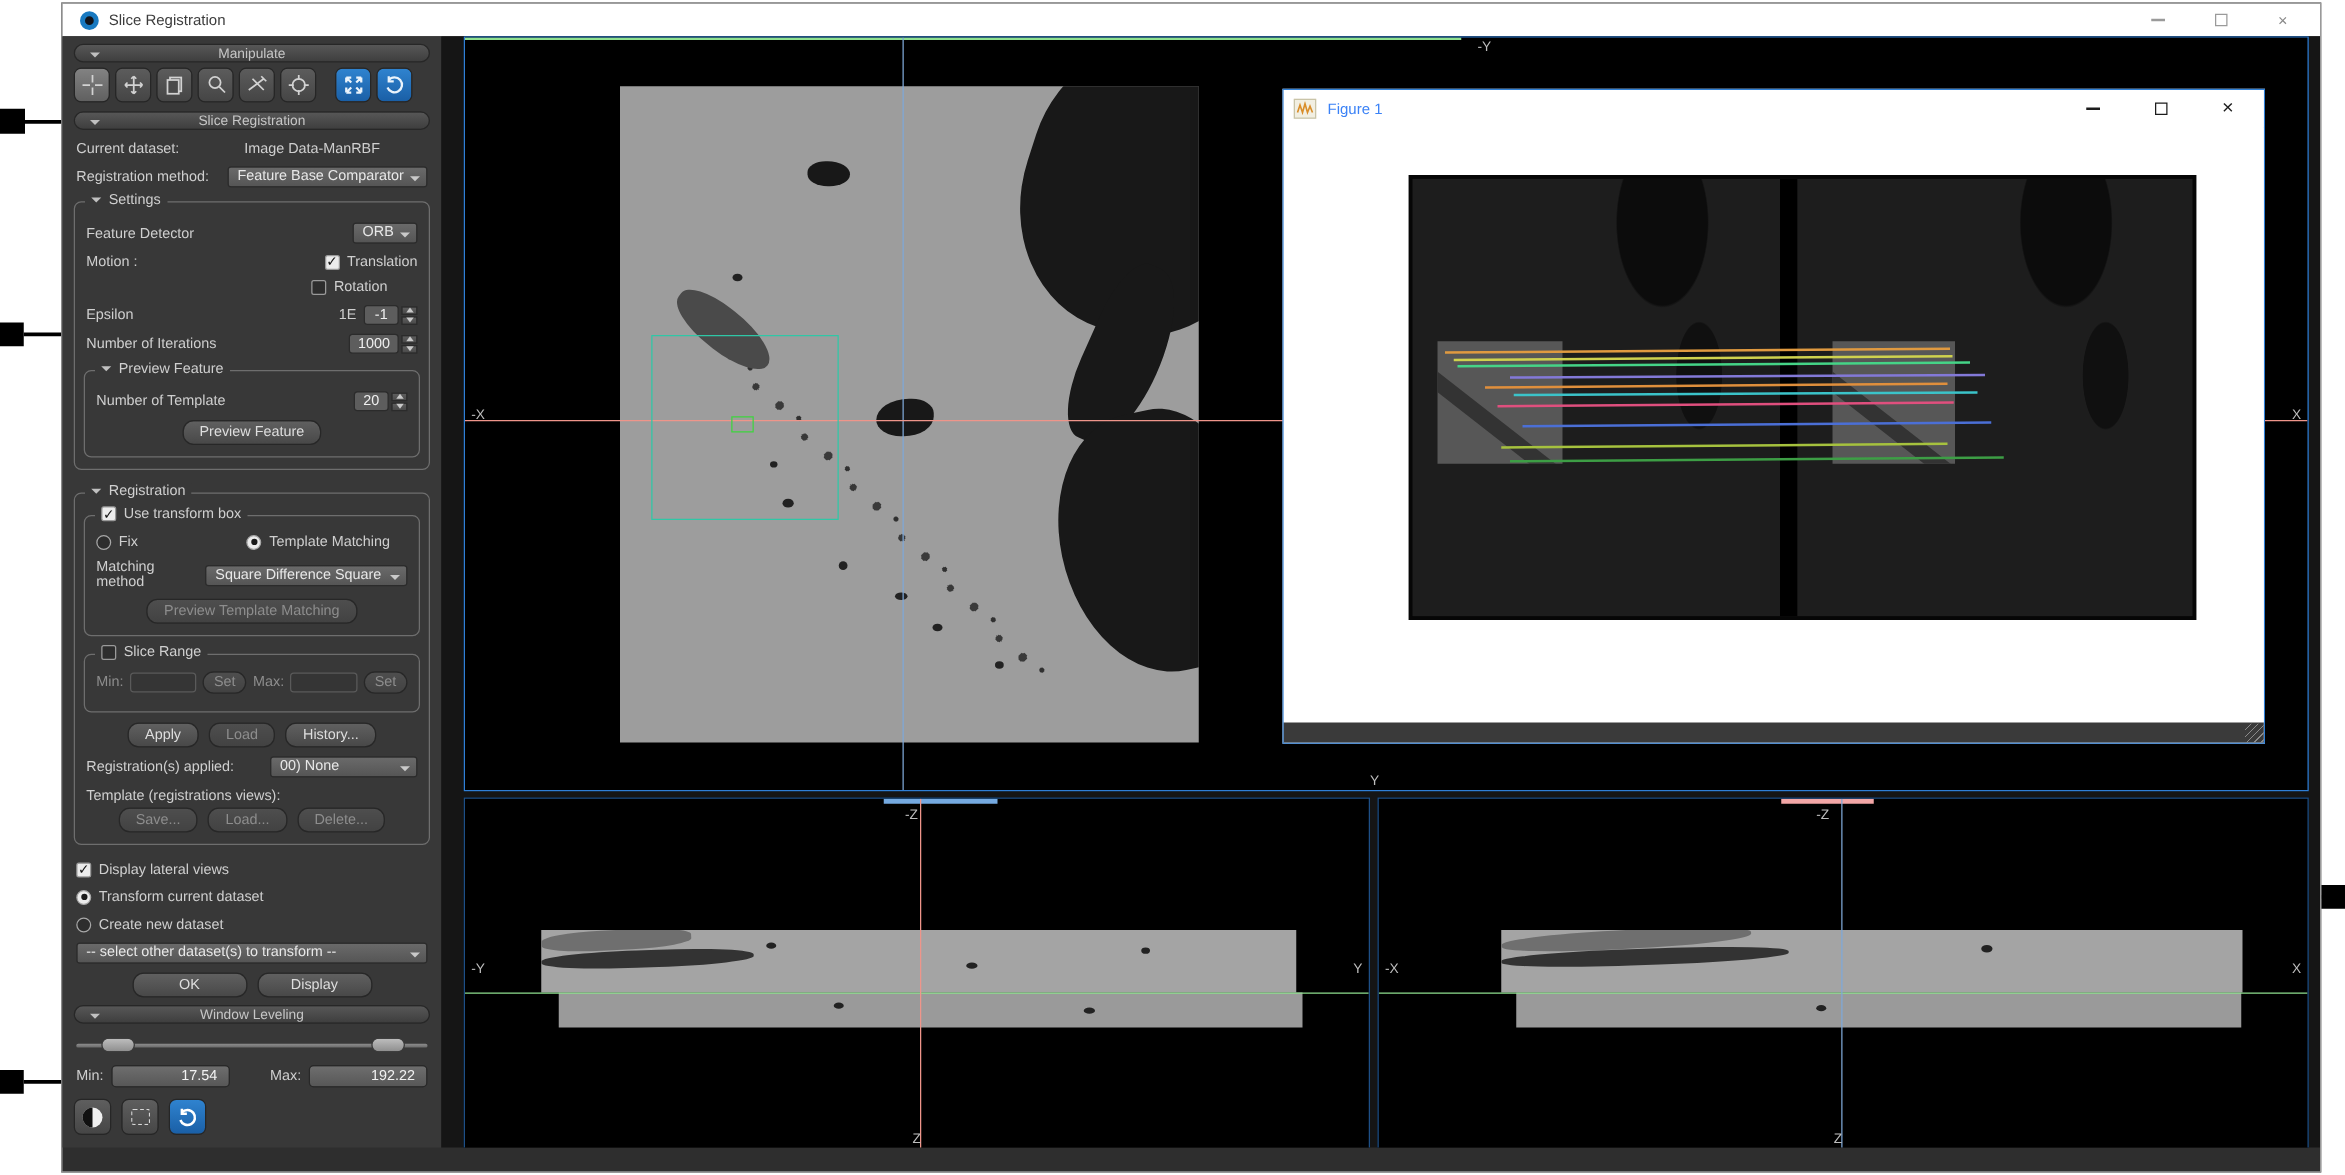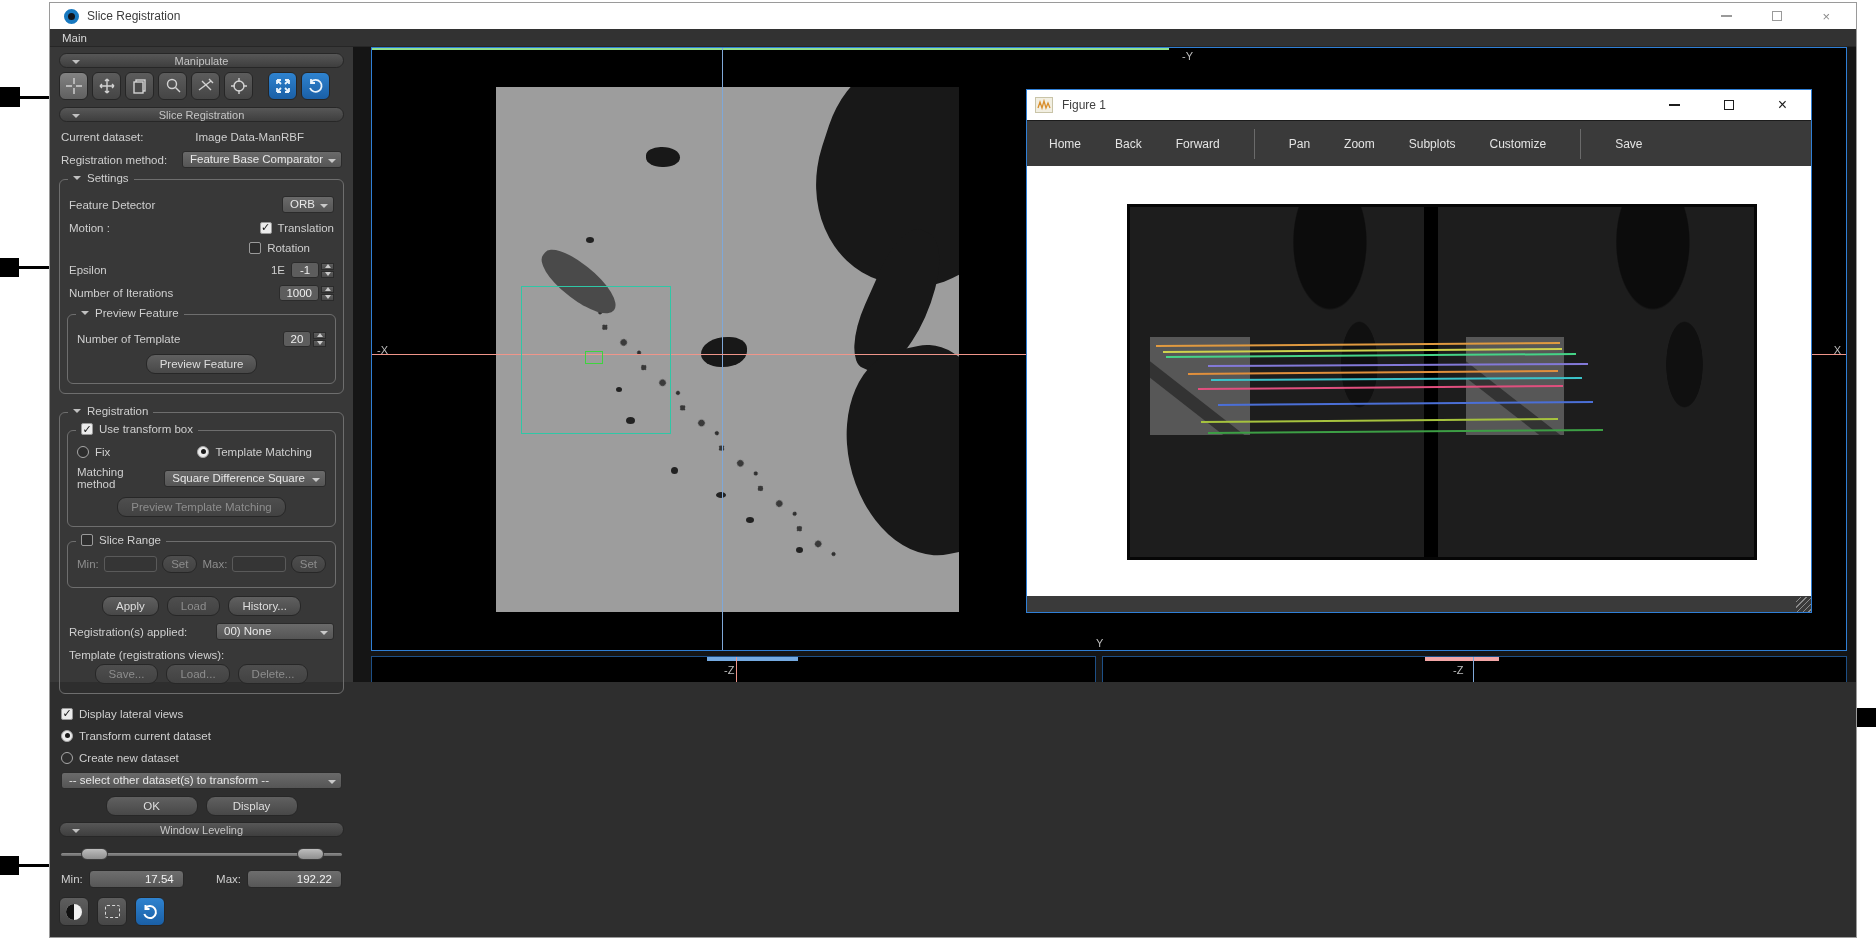--- a/index.html
+++ b/index.html
@@ -14,21 +14,21 @@
   
   .app{position:absolute;left:49px;top:2px;width:1808px;height:936px;background:#2e2e2e;border:1px solid #9a9a9a}
   .titlebar{height:26px;background:#fff;display:flex;align-items:center;padding:0 6px}
   .app-icon{width:15px;height:15px;border-radius:50%;background:#10131a;border:4px solid #1879c0;margin:0 8px 0 8px}
   .app-title{font-size:12px;color:#3c3c3c}
   .win-btns{margin-left:auto;display:flex;align-items:center;gap:40px;padding-right:20px}
   .wb{color:#8a8a8a;font-size:13px;line-height:1}
   .wb.min{width:11px;height:2px;background:#9a9a9a}
   .wb.max{width:10px;height:10px;border:1px solid #9a9a9a}
   .menubar{height:18px;background:#323232;display:flex;align-items:center;padding-left:12px;font-size:11.5px;color:#d8d8d8;border-bottom:1px solid #262626}
-  .main{display:flex;height:635px}
+  .main{display:flex;height:889px}
 
   
   .sidebar{width:303px;background:#383838;padding:3px 9px;color:#cfcfcf;font-size:11.5px;flex-shrink:0}
   .hdrbar{position:relative;height:15px;background:linear-gradient(#575757,#3e3e3e);border:1px solid #272727;border-radius:8px;display:flex;align-items:center;justify-content:center;color:#c6c6c6;margin:3px 0 4px;font-size:11px}
   .tri{width:0;height:0;border:4px solid transparent;border-top-color:#c0c0c0;display:inline-block;margin-top:3px}
   .hdrbar .tri{position:absolute;left:12px;top:3px}
   .tools{display:flex;gap:4px;margin:4px 0 7px;align-items:center}
   .tbtn{width:29px;height:28px;border-radius:6px;background:linear-gradient(#5c5c5c,#454545);border:1px solid #262626;display:flex;align-items:center;justify-content:center}
   .tbtn.sel{background:linear-gradient(#828282,#606060)}
   .tbtn.blue{background:linear-gradient(#2f83cf,#1a5fa6)}
@@ -89,21 +89,21 @@
     radial-gradient(circle 4px at 44px 12px,#383838 70%,transparent 71%);
     background-size:56px 18px;background-repeat:repeat-x}
   .selbox{position:absolute;border:1px solid #2fc7a6;z-index:6}
   .innbox{position:absolute;border:1px solid #3ed43e;z-index:6}
   .strip{position:absolute;background:#a4a4a4;overflow:hidden}
 
   
   .fig{position:absolute;border:1px solid #2f7fd6;background:#fff;z-index:20;display:flex;flex-direction:column}
   .fig-title{height:30px;background:#fff;display:flex;align-items:center;padding:0 8px;flex-shrink:0}
   .mpl-icon{width:18px;height:16px;background:#f2efe2;border:1px solid #c9c4a8;margin-right:9px;display:flex;align-items:center;justify-content:center}
-  .fig-name{font-size:12px;color:#404040}
+  .fig-name{font-size:12px;color:#3b82f6}
   .fig-btns{margin-left:auto;display:flex;align-items:center;gap:44px;padding-right:16px;color:#1c1c1c;font-size:14px}
   .fig-tools{height:46px;background:#3a3a3a;display:flex;align-items:center;gap:34px;padding:0 22px;flex-shrink:0;border-top:1px solid #1c1c1c}
   .ft{color:#e4e4e4;font-size:12px}
   .fsep{width:1px;height:30px;background:#6a6a6a}
   .fig-canvas{flex:1;background:#fff;position:relative}
   .mplimg{position:absolute;background:#161616;overflow:hidden;border:3px solid #060606}
   .half{position:absolute;top:0;bottom:0;background:
      radial-gradient(ellipse 60px 110px at 68% 10%,#0c0c0c 60%,transparent 62%),
      radial-gradient(ellipse 30px 70px at 78% 45%,#101010 60%,transparent 62%),
      #1d1d1d}
@@ -133,23 +133,20 @@
     <div class="titlebar">
       <div class="app-icon"></div>
       <div class="app-title">Slice Registration</div>
       <div class="win-btns">
         <span class="wb min"></span>
         <span class="wb max"></span>
         <span class="wb">×</span>
       </div>
     </div>
 
-    <div class="menubar">
-      <span>Main</span>
-    </div>
 
     <div class="main">
 
       <div class="sidebar">
 
         <div class="hdrbar">
           <span class="tri"></span>
           <span>Manipulate</span>
         </div>
 
@@ -499,32 +496,20 @@
               <svg width="14" height="12" viewBox="0 0 14 12">
                   <path d="M1 9 L3 3 L5 9 L7 2 L9 9 L11 4 L13 9" stroke="#d98e2b" stroke-width="1.3" fill="none"></path>
                 </svg>
             </div>
             <span class="fig-name">Figure 1</span>
             <div class="fig-btns">
               <span class="wb min" style="background:#1c1c1c"></span>
               <span class="wb max" style="border-color:#1c1c1c"></span>
               <span style="font-size:16px">×</span>
             </div>
-          </div>
-          <div class="fig-tools">
-            <span class="ft">Home</span>
-            <span class="ft">Back</span>
-            <span class="ft">Forward</span>
-            <span class="fsep"></span>
-            <span class="ft">Pan</span>
-            <span class="ft">Zoom</span>
-            <span class="ft">Subplots</span>
-            <span class="ft">Customize</span>
-            <span class="fsep"></span>
-            <span class="ft">Save</span>
           </div>
           <div class="fig-canvas">
             <div class="mplimg" id="mplimg" style="left:100px;top:38px;width:630px;height:356px">
               <div class="half" style="left:0;width:294px"></div>
               <div class="gapbar" style="left:294px;width:14px"></div>
               <div class="half" style="left:308px;width:316px"></div>
               <div class="brite" style="left:20px;top:130px;width:100px;height:98px">
                   <div class="streak"></div>
                 </div>
               <div class="brite" style="left:336px;top:130px;width:98px;height:98px">

